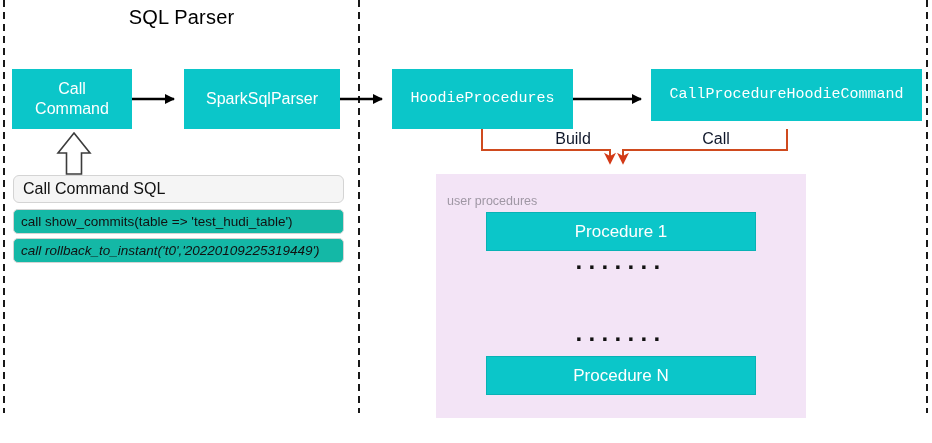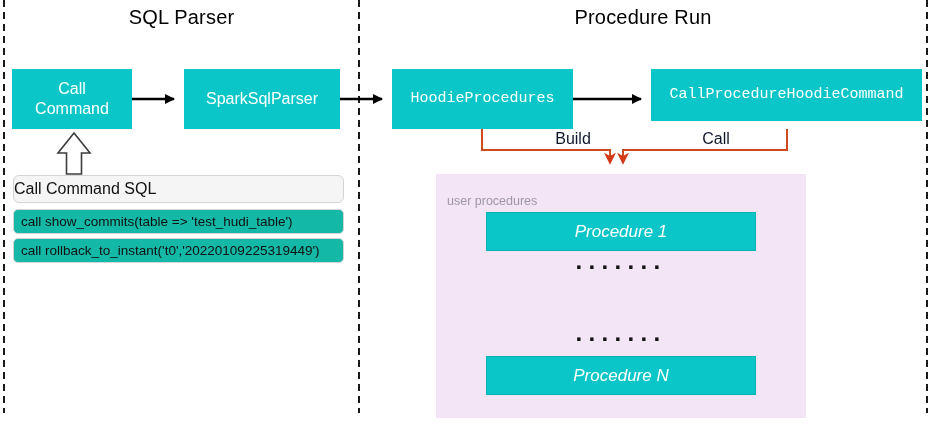--- a/index.html
+++ b/index.html
@@ -20,30 +20,30 @@
   .section-title{position:absolute;top:6px;text-align:center;font-size:20px;color:#000;letter-spacing:.2px;}
   .node{position:absolute;background:var(--node-fill);color:var(--node-text);
         display:flex;flex-direction:column;align-items:center;justify-content:center;
         text-align:center;line-height:1.25;}
   .node.f16{font-size:16px;}
   .node.f17{font-size:15px;font-family:Liberation Mono, monospace;}
   .edge-label{position:absolute;width:100px;text-align:center;font-size:16px;color:#0f172a;}
   .sql-header{position:absolute;left:13px;top:175px;width:331px;height:28px;
         background:var(--table-header-bg);border:1px solid var(--table-border);
         border-radius:6px;box-sizing:border-box;font-size:16px;color:#111;
-        display:flex;align-items:center;}
+        display:flex;align-items:center;padding-left:9px;}
   .sql-row{position:absolute;left:13px;width:331px;height:25px;background:#14b8a6;
         border:1px solid var(--table-border);border-radius:5px;box-sizing:border-box;
         font-size:13.5px;color:#111;display:flex;align-items:center;padding-left:7px;white-space:nowrap;}
   .proc-panel{position:absolute;left:436px;top:174px;width:370px;height:244px;
         background:var(--panel-fill);}
   .proc-caption{position:absolute;left:11px;top:20px;font-size:12.5px;color:var(--caption-gray);}
   .proc-box{position:absolute;left:50px;width:270px;height:39px;background:var(--node-fill);
         border:1px solid rgba(0,120,125,.25);box-sizing:border-box;color:var(--node-text);
-        font-size:17px;display:flex;align-items:center;justify-content:center;font-style:italic;}
+        font-size:17px;display:flex;align-items:center;justify-content:center;}
   .dots-row{position:absolute;left:50px;width:270px;height:24px;text-align:center;
         font-size:24px;font-weight:700;letter-spacing:5px;color:#111;line-height:14px;overflow:hidden;}
   svg .dash{stroke:var(--line-black);stroke-width:1.8;stroke-dasharray:7 5;fill:none;}
   svg .black-arrow{stroke:var(--line-black);stroke-width:2.5;fill:none;}
   svg .orange-line{stroke:var(--connector);stroke-width:2;fill:none;}
   svg .hollow{fill:#ffffff;stroke:#3c3c3c;stroke-width:1.6;}
   .mk-black{fill:#000;}
   .mk-orange{fill:var(--arrowhead);}
 </style>
 </head>
@@ -69,21 +69,20 @@
     <line class="black-arrow" x1="340" y1="99" x2="382" y2="99" marker-end="url(#mBlack)"></line>
     <line class="black-arrow" x1="573" y1="99" x2="641" y2="99" marker-end="url(#mBlack)"></line>
 
     <path class="orange-line" d="M482,129 L482,150 L610,150 L610,163" marker-end="url(#mOrange)"></path>
     <path class="orange-line" d="M787,129 L787,150 L623,150 L623,163" marker-end="url(#mOrange)"></path>
 
     <path class="hollow" d="M74,133 L90,153 L81.5,153 L81.5,174 L66.5,174 L66.5,153 L58,153 Z"></path>
   </svg>
 
   <div class="section-title" style="left:4px;width:355px;">SQL Parser</div>
-  <div class="section-title" style="left:359px;width:568px;">Procedure Run</div>
 
   <div class="node f16" style="left:12px;top:69px;width:120px;height:60px;">
     <div>Call</div>
     <div>Command</div>
   </div>
 
   <div class="node f16" style="left:184px;top:69px;width:156px;height:60px;">
     <div>SparkSqlParser</div>
   </div>
 
@@ -93,21 +92,21 @@
 
   <div class="node f17" style="left:651px;top:69px;width:271px;height:52px;">
     <div>CallProcedureHoodieCommand</div>
   </div>
 
   <div class="edge-label" style="left:523px;top:130px;">Build</div>
   <div class="edge-label" style="left:666px;top:130px;">Call</div>
 
   <div class="sql-header">Call Command SQL</div>
   <div class="sql-row" style="top:209px;">call show_commits(table =&gt; 'test_hudi_table')</div>
-  <div class="sql-row" style="top:238px;">call rollback_to_instant('t0','20220109225319449')</div>
+  <div class="sql-row" style="top:238px;font-style:italic;">call rollback_to_instant('t0','20220109225319449')</div>
 
   <div class="proc-panel">
     <div class="proc-caption">user procedures</div>
     <div class="proc-box" style="top:38px;">
       <span>Procedure 1</span>
     </div>
     <div class="dots-row" style="top:86px;">·······</div>
     <div class="dots-row" style="top:158px;">·······</div>
     <div class="proc-box" style="top:182px;align-items:center;">
       <span>Procedure N</span>

